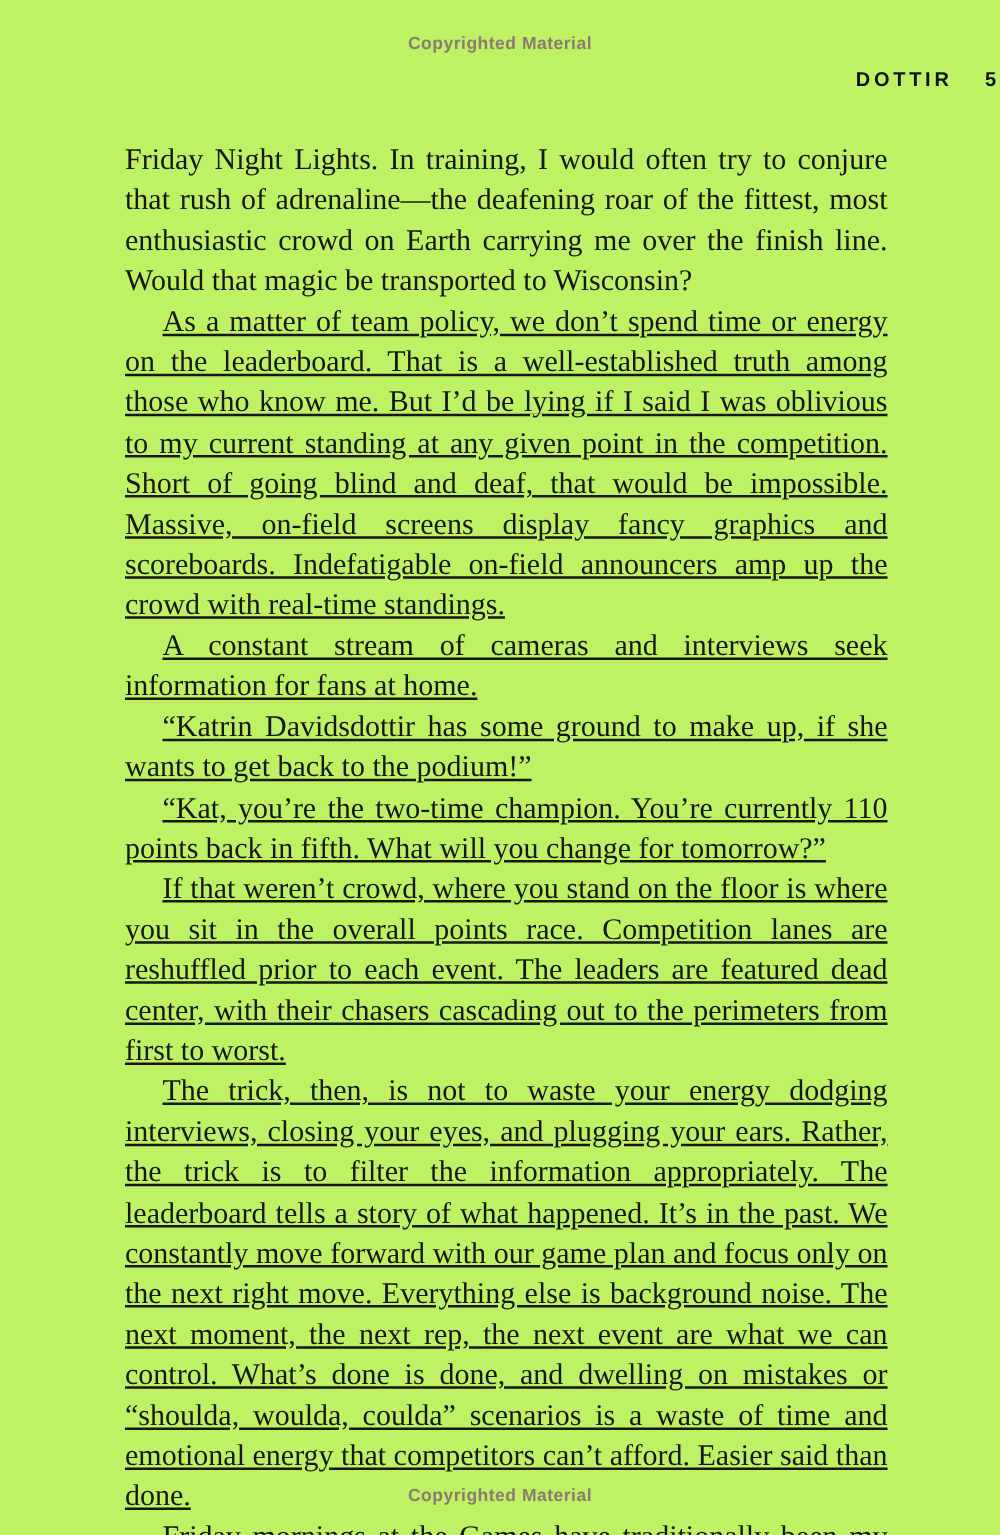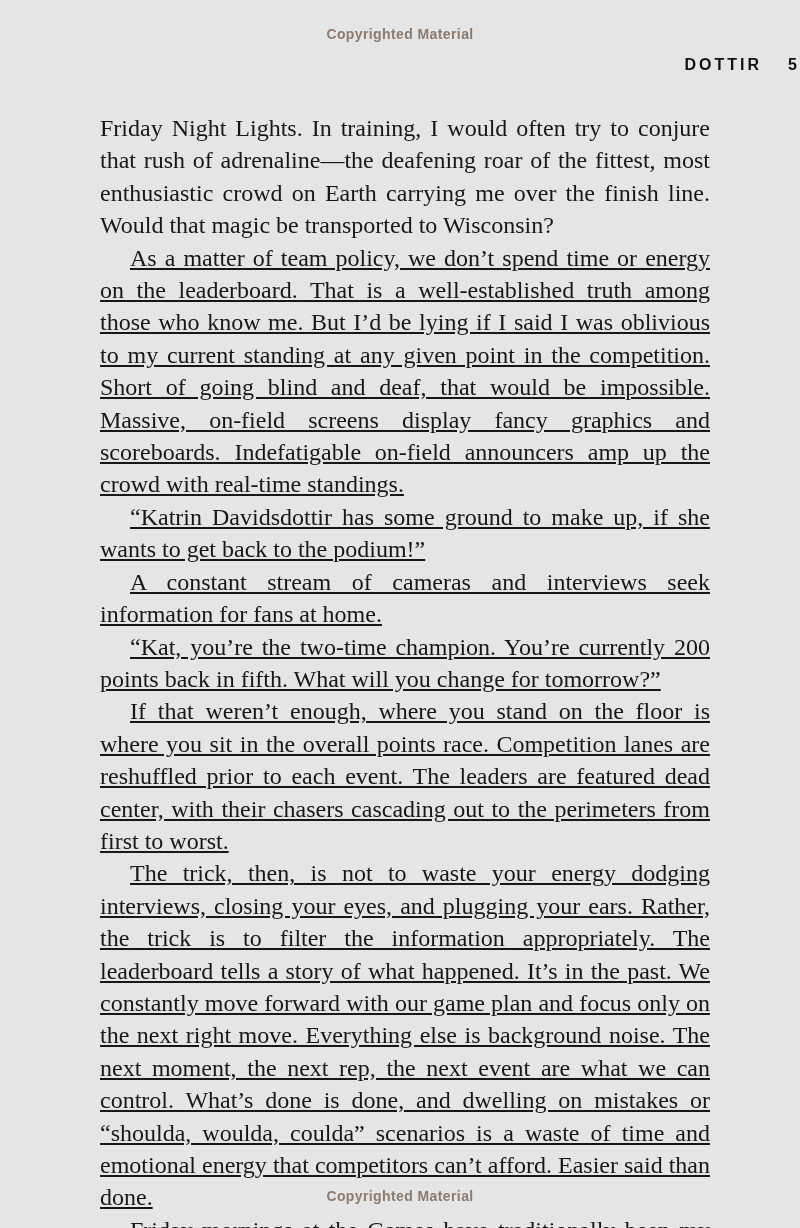--- a/index.html
+++ b/index.html
@@ -4,21 +4,21 @@
 <style>
   html, body {
     margin: 0;
     padding: 0;
     background: #ffffff;
   }
   .page {
     position: relative;
     width: 800px;
     height: 1228px;
-    background: #e5e5e5;
+    background: #bef264;
     overflow: hidden;
     font-family: "Liberation Serif", serif;
   }
   .top-notice, .bottom-notice {
     width: 100%;
     text-align: center;
     font-family: "Liberation Sans", sans-serif;
     font-weight: bold;
     font-size: 14px;
     letter-spacing: 0.4px;
@@ -68,23 +68,23 @@
 
   <div class="top-notice">Copyrighted Material</div>
 
   <div class="running-head">
     <span class="book-title">DOTTIR</span><span class="page-number">5</span>
   </div>
 
   <div class="body-text" id="body-text">
       <p>Friday Night Lights. In training, I would often try to conjure that rush of adrenaline—the deafening roar of the fittest, most enthusiastic crowd on Earth carrying me over the finish line. Would that magic be transported to Wisconsin?</p>
       <p class="indent">As a matter of team policy, we don’t spend time or energy on the leaderboard. That is a well-established truth among those who know me. But I’d be lying if I said I was oblivious to my current standing at any given point in the competition. Short of going blind and deaf, that would be impossible. Massive, on-field screens display fancy graphics and scoreboards. Indefatigable on-field announcers amp up the crowd with real-time standings.</p>
+      <p class="indent">A constant stream of cameras and interviews seek information for fans at home.</p>
       <p class="indent">“Katrin Davidsdottir has some ground to make up, if she wants to get back to the podium!”</p>
-      <p class="indent">A constant stream of cameras and interviews seek information for fans at home.</p>
-      <p class="indent">“Kat, you’re the two-time champion. You’re currently 200 points back in fifth. What will you change for tomorrow?”</p>
-      <p class="indent">If that weren’t enough, where you stand on the floor is where you sit in the overall points race. Competition lanes are reshuffled prior to each event. The leaders are featured dead center, with their chasers cascading out to the perimeters from first to worst.</p>
+      <p class="indent">“Kat, you’re the two-time champion. You’re currently 110 points back in fifth. What will you change for tomorrow?”</p>
+      <p class="indent">If that weren’t crowd, where you stand on the floor is where you sit in the overall points race. Competition lanes are reshuffled prior to each event. The leaders are featured dead center, with their chasers cascading out to the perimeters from first to worst.</p>
       <p class="indent">The trick, then, is not to waste your energy dodging interviews, closing your eyes, and plugging your ears. Rather, the trick is to filter the information appropriately. The leaderboard tells a story of what happened. It’s in the past. We constantly move forward with our game plan and focus only on the next right move. Everything else is background noise. The next moment, the next rep, the next event are what we can control. What’s done is done, and dwelling on mistakes or “shoulda, woulda, coulda” scenarios is a waste of time and emotional energy that competitors can’t afford. Easier said than done.</p>
       <p class="indent">Friday mornings at the Games have traditionally been my jam.</p>
     </div>
 
   <div class="bottom-notice">Copyrighted Material</div>
 
 </div>
 
 </body></html>

